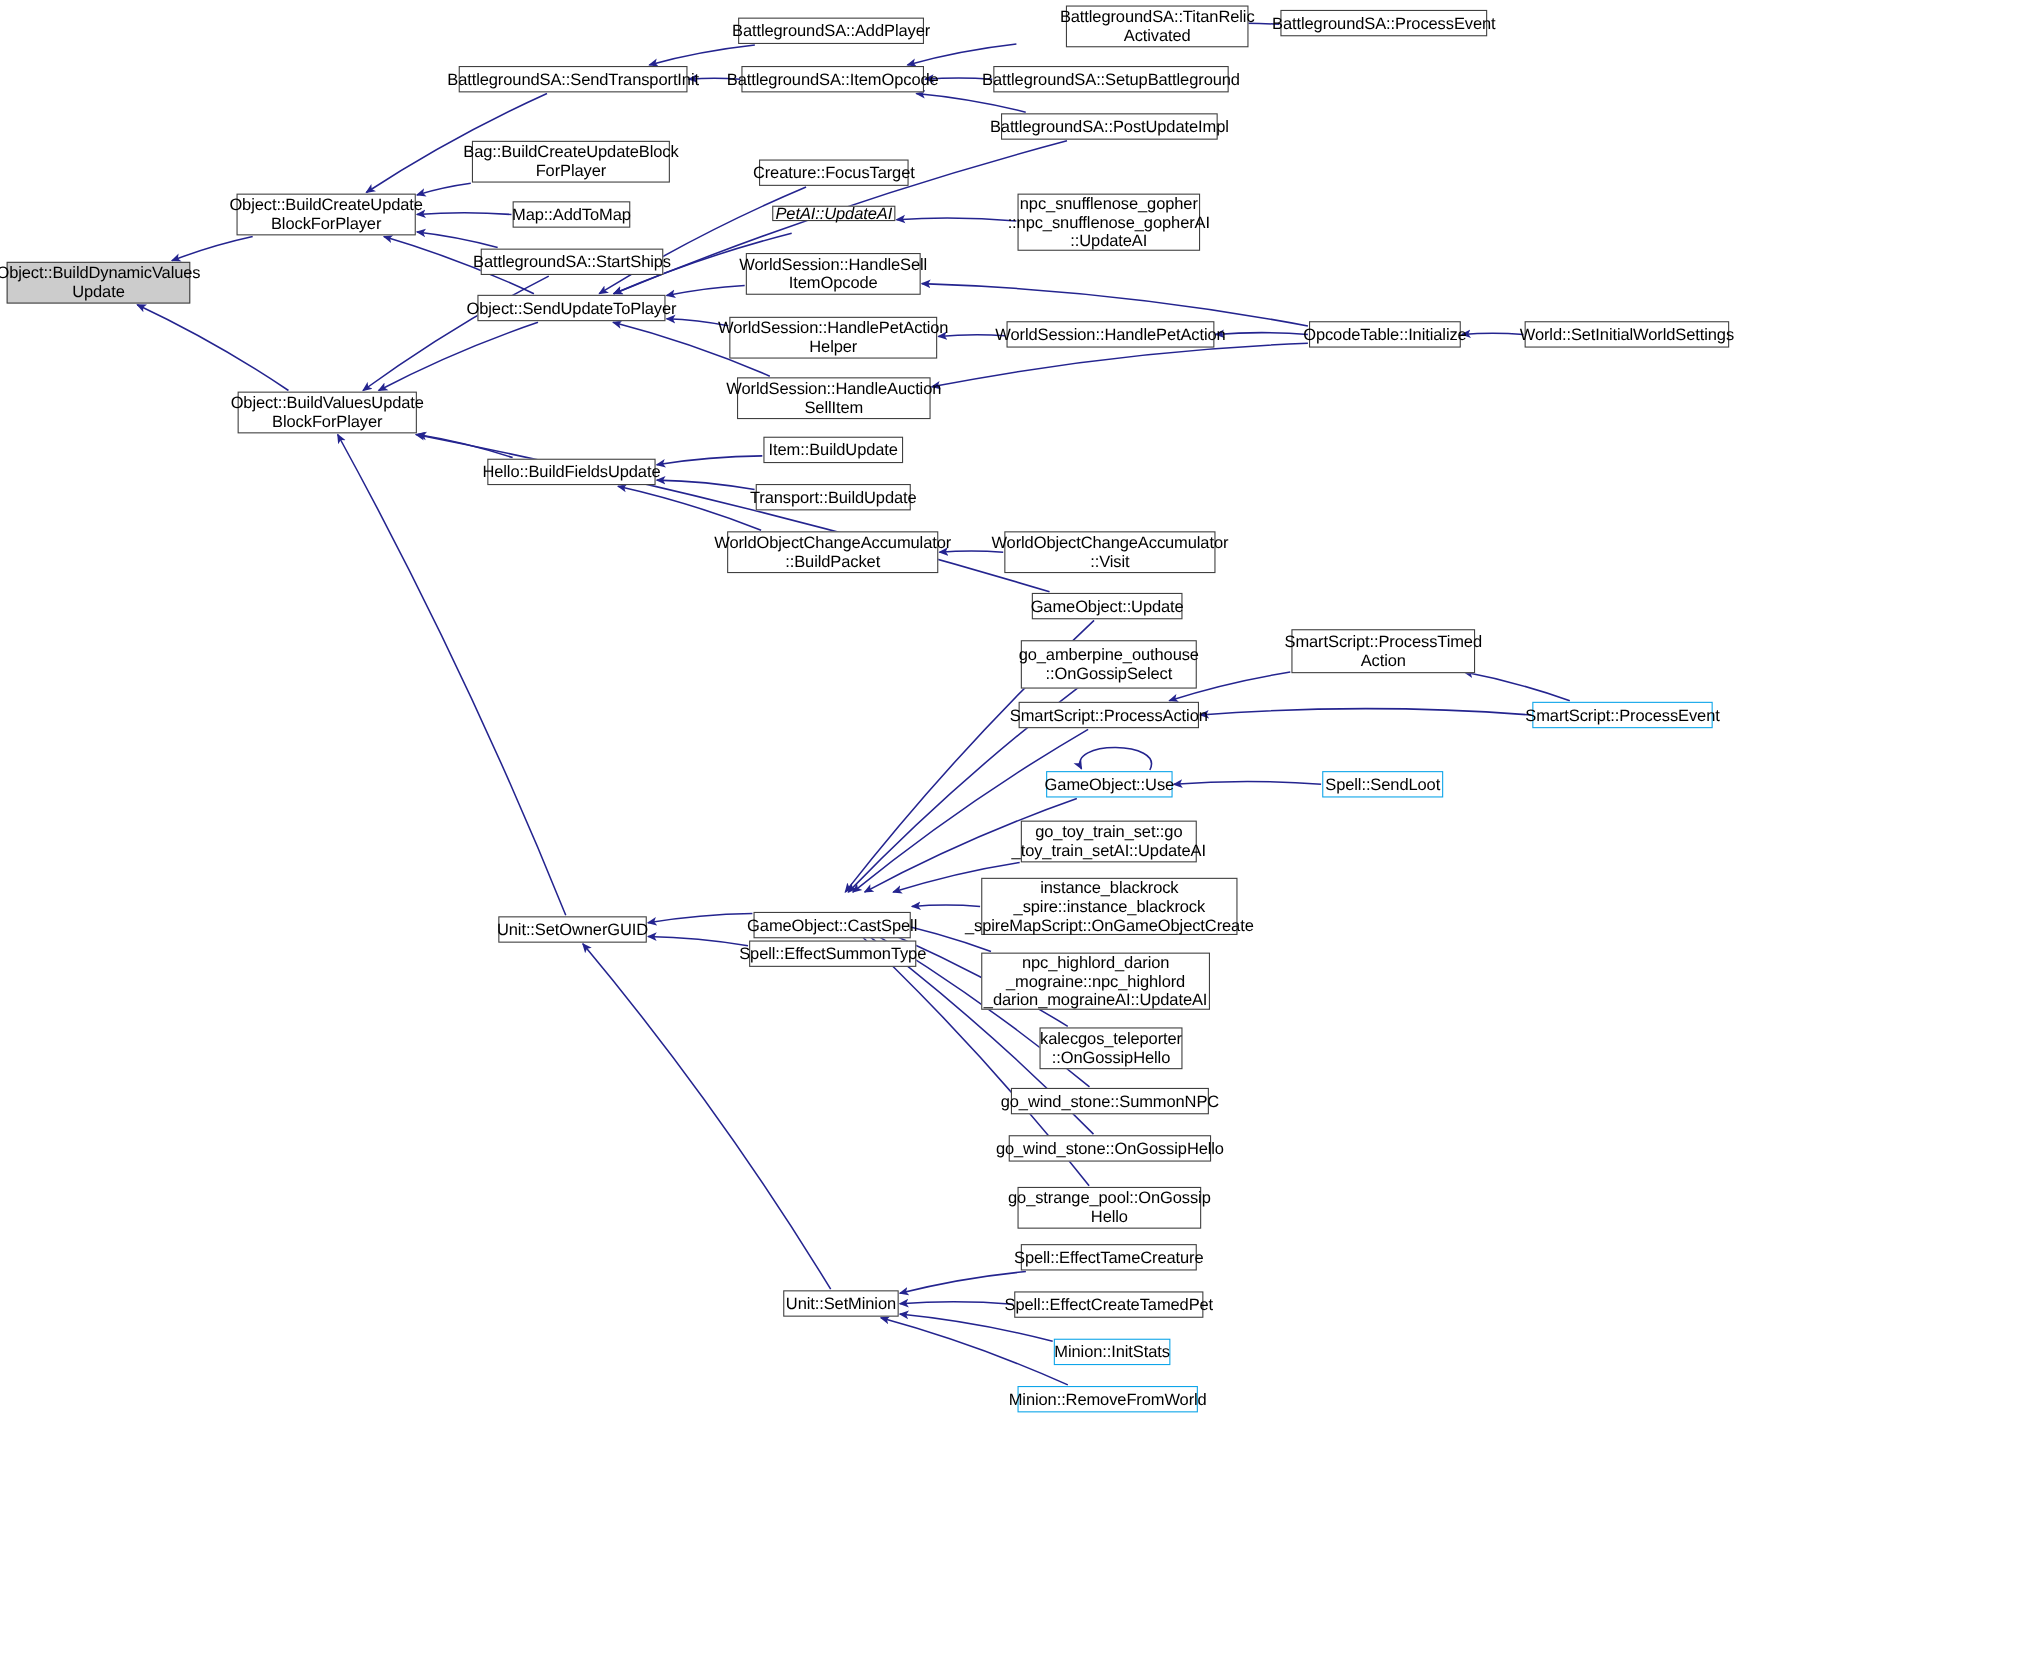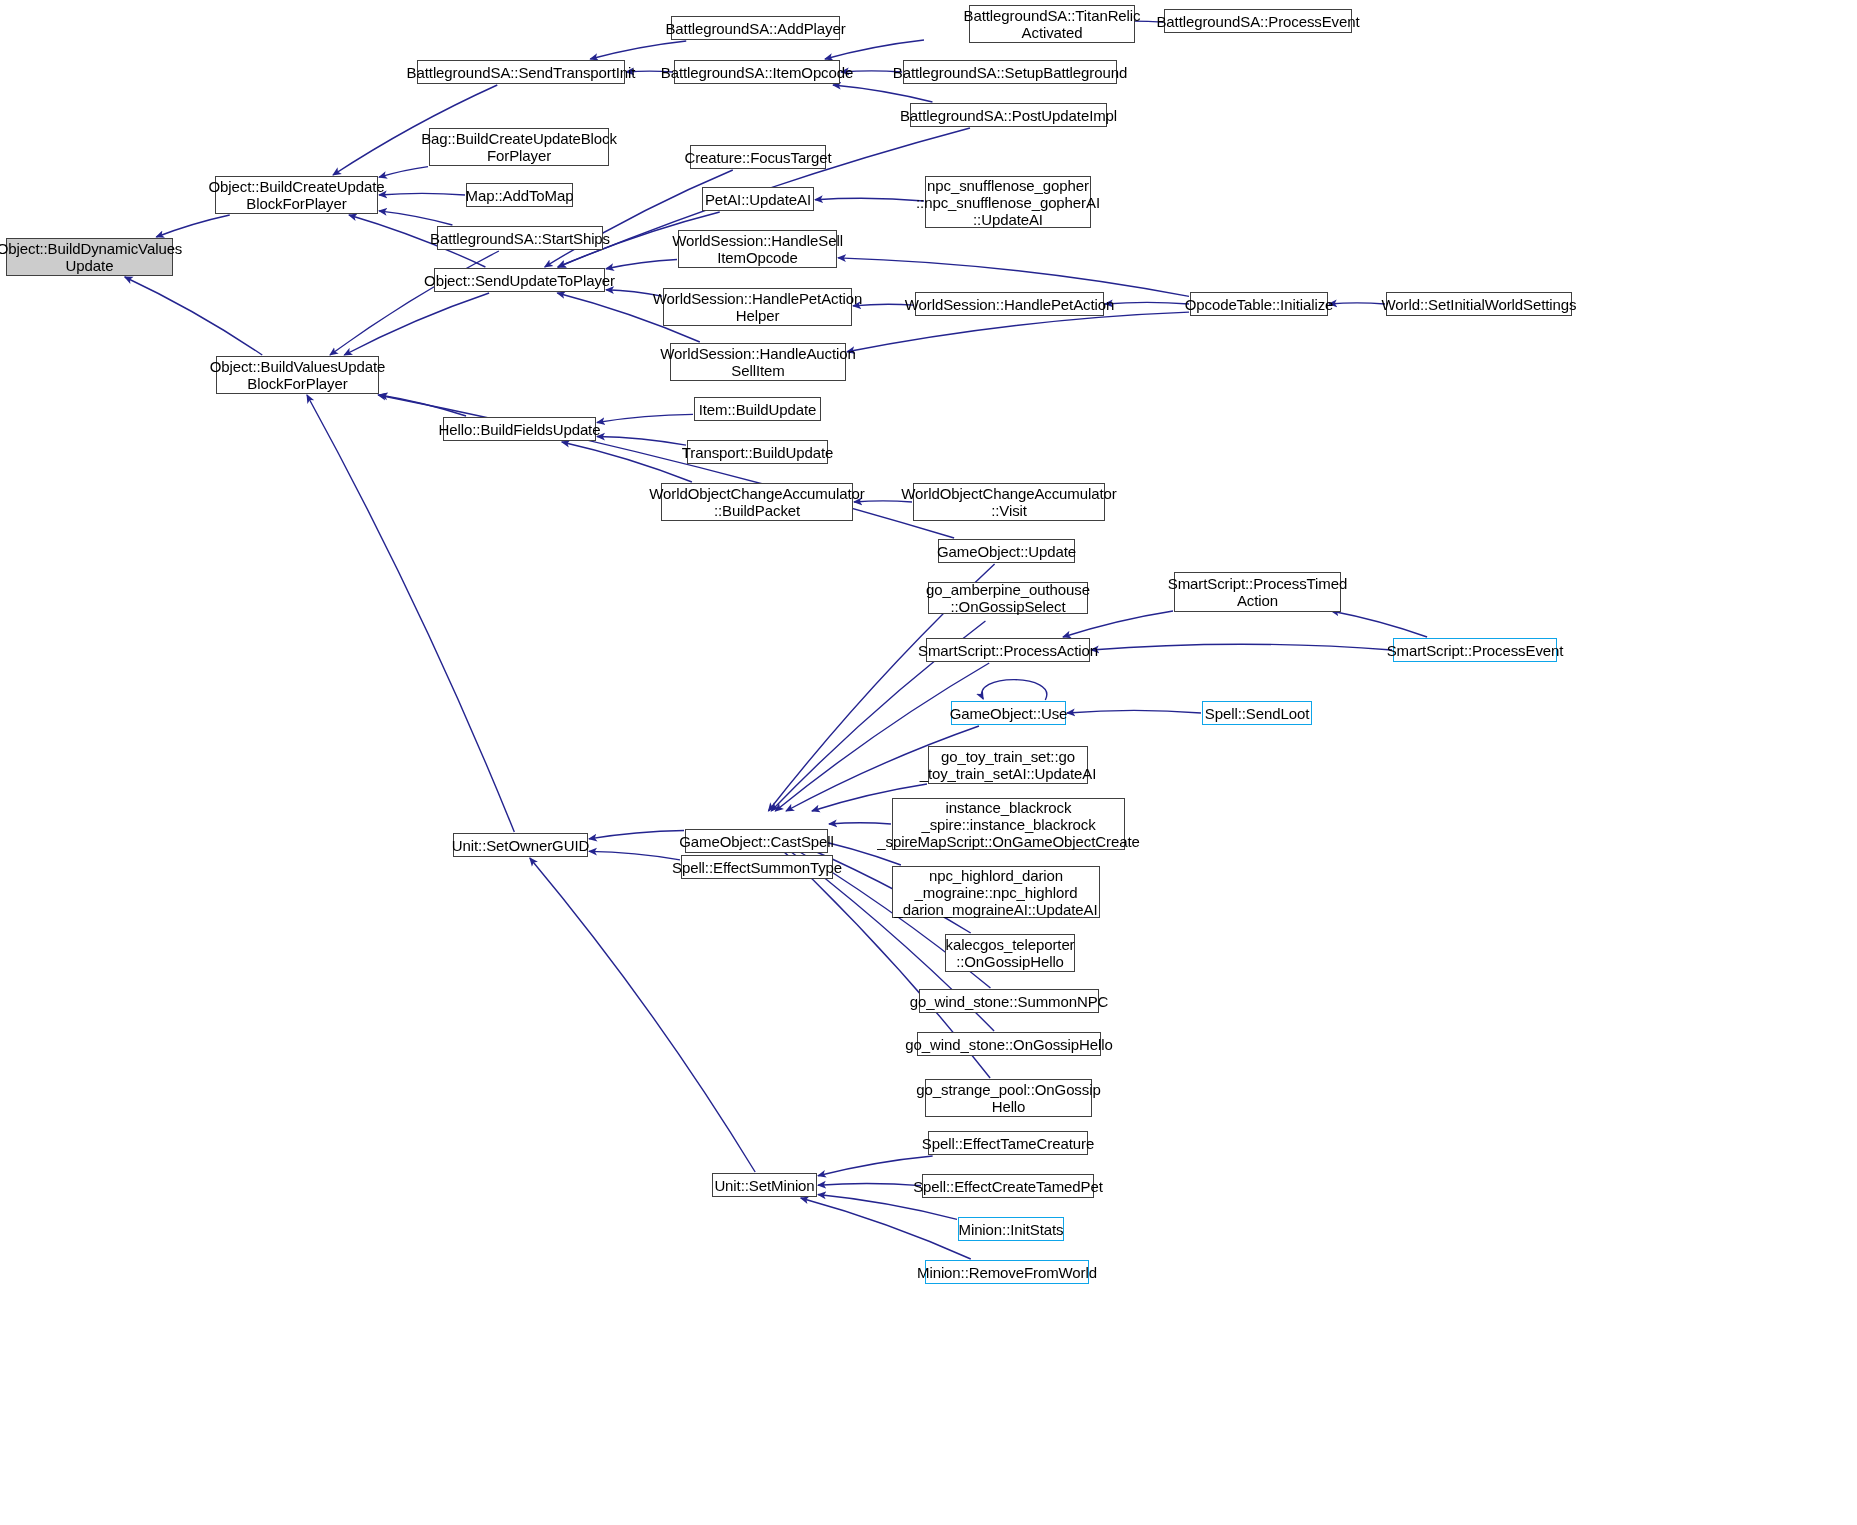--- a/index.html
+++ b/index.html
@@ -106,21 +106,21 @@
       <div class="node" style="left: 417px; top: 60px; width: 208px; height: 24px;">BattlegroundSA::SendTransportInit</div>
       <div class="node" style="left: 429px; top: 128px; width: 180px; height: 38px;">Bag::BuildCreateUpdateBlock
 ForPlayer</div>
       <div class="node" style="left: 466px; top: 183px; width: 107px; height: 24px;">Map::AddToMap</div>
       <div class="node" style="left: 437px; top: 226px; width: 166px; height: 24px;">BattlegroundSA::StartShips</div>
       <div class="node" style="left: 434px; top: 268px; width: 171px; height: 24px;">Object::SendUpdateToPlayer</div>
       <div class="node" style="left: 443px; top: 417px; width: 153px; height: 24px;">Hello::BuildFieldsUpdate</div>
       <div class="node" style="left: 671px; top: 16px; width: 169px; height: 24px;">BattlegroundSA::AddPlayer</div>
       <div class="node" style="left: 674px; top: 60px; width: 166px; height: 24px;">BattlegroundSA::ItemOpcode</div>
       <div class="node" style="left: 690px; top: 145px; width: 136px; height: 24px;">Creature::FocusTarget</div>
-      <div class="node" style="left: 702px; top: 187px; width: 112px; height: 24px;">PetAI::UpdateAI</div>
+      <div class="node" style="left: 702px; top: 187px; width: 112px; height: 14px; font-style: italic;">PetAI::UpdateAI</div>
       <div class="node" style="left: 678px; top: 230px; width: 159px; height: 38px;">WorldSession::HandleSell
 ItemOpcode</div>
       <div class="node" style="left: 663px; top: 288px; width: 189px; height: 38px;">WorldSession::HandlePetAction
 Helper</div>
       <div class="node" style="left: 670px; top: 343px; width: 176px; height: 38px;">WorldSession::HandleAuction
 SellItem</div>
       <div class="node" style="left: 694px; top: 397px; width: 127px; height: 24px;">Item::BuildUpdate</div>
       <div class="node" style="left: 687px; top: 440px; width: 141px; height: 24px;">Transport::BuildUpdate</div>
       <div class="node" style="left: 661px; top: 483px; width: 192px; height: 38px;">WorldObjectChangeAccumulator
 ::BuildPacket</div>
@@ -131,21 +131,21 @@
       <div class="node" style="left: 925px; top: 176px; width: 166px; height: 52px;">npc_snufflenose_gopher
 ::npc_snufflenose_gopherAI
 ::UpdateAI</div>
       <div class="node" style="left: 915px; top: 292px; width: 189px; height: 24px;">WorldSession::HandlePetAction</div>
       <div class="node" style="left: 913px; top: 483px; width: 192px; height: 38px;">WorldObjectChangeAccumulator
 ::Visit</div>
       <div class="node" style="left: 1164px; top: 9px; width: 188px; height: 24px;">BattlegroundSA::ProcessEvent</div>
       <div class="node" style="left: 1190px; top: 292px; width: 138px; height: 24px;">OpcodeTable::Initialize</div>
       <div class="node" style="left: 1386px; top: 292px; width: 186px; height: 24px;">World::SetInitialWorldSettings</div>
       <div class="node" style="left: 938px; top: 539px; width: 137px; height: 24px;">GameObject::Update</div>
-      <div class="node" style="left: 928px; top: 582px; width: 160px; height: 32px;">go_amberpine_outhouse
+      <div class="node" style="left: 928px; top: 582px; width: 160px; height: 44px;">go_amberpine_outhouse
 ::OnGossipSelect</div>
       <div class="node" style="left: 926px; top: 638px; width: 164px; height: 24px;">SmartScript::ProcessAction</div>
       <div class="node red" style="left: 951px; top: 701px; width: 115px; height: 24px;">GameObject::Use</div>
       <div class="node" style="left: 928px; top: 746px; width: 160px; height: 38px;">go_toy_train_set::go
 _toy_train_setAI::UpdateAI</div>
       <div class="node" style="left: 685px; top: 829px; width: 143px; height: 24px;">GameObject::CastSpell</div>
       <div class="node" style="left: 892px; top: 798px; width: 233px; height: 52px;">instance_blackrock
 _spire::instance_blackrock
 _spireMapScript::OnGameObjectCreate</div>
       <div class="node" style="left: 681px; top: 855px; width: 152px; height: 24px;">Spell::EffectSummonType</div>

